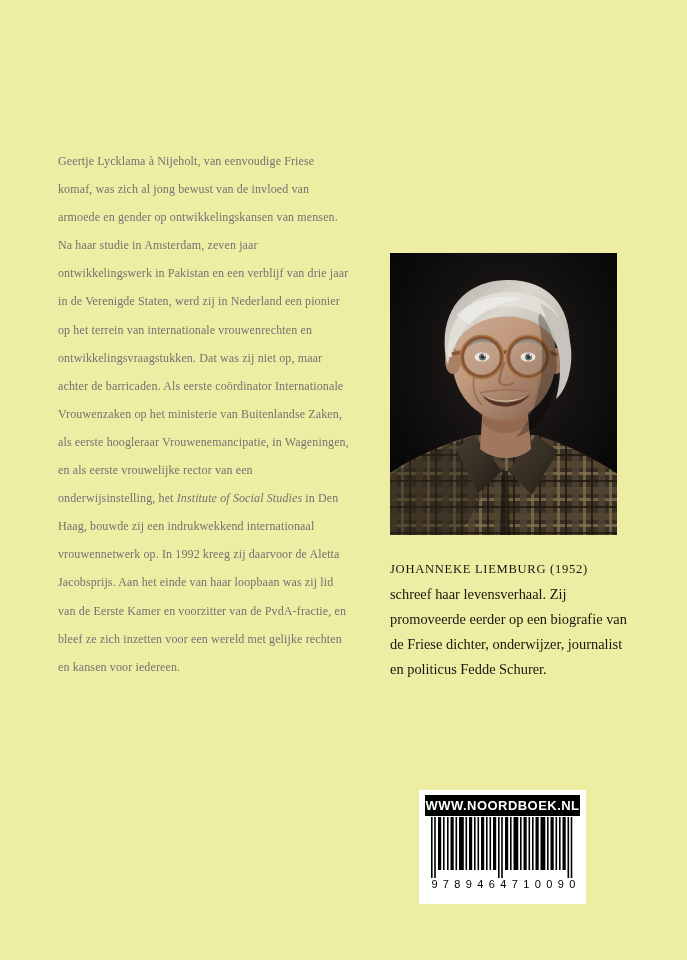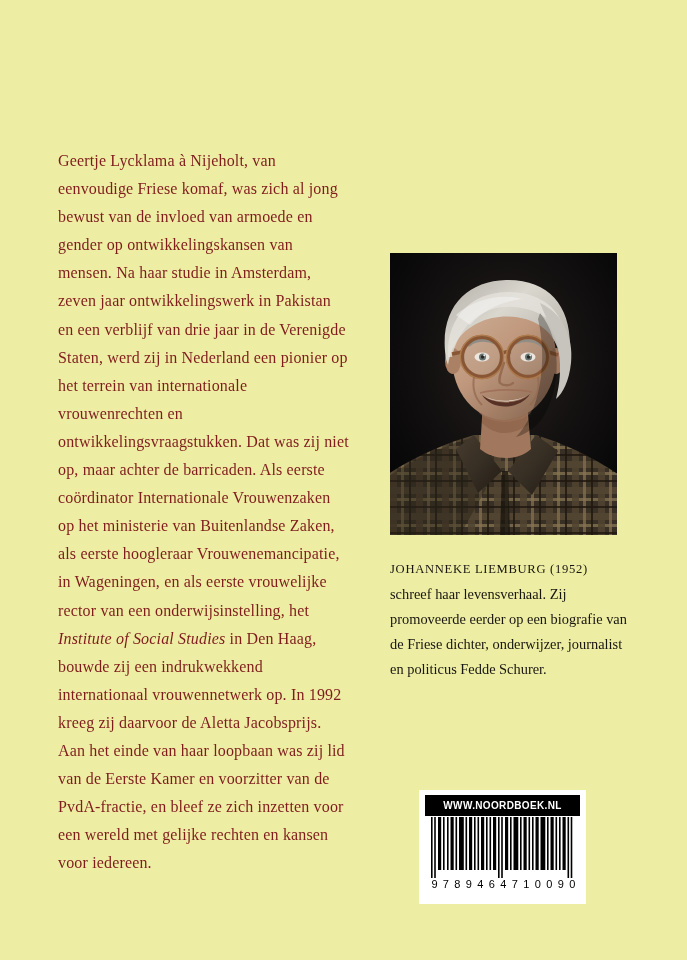--- a/index.html
+++ b/index.html
@@ -20,23 +20,23 @@
     inset: 0;
     background: #eeeda4;
   }
 
   
   .blurb {
     position: absolute;
     left: 58px;
     top: 147px;
     width: 292px;
-    font-size: 16px;
+    font-size: 12px;
     line-height: 28.1px;
-    color: #7f1d1d;
+    color: #737373;
     letter-spacing: 0.01em;
   }
   .blurb i {
     font-style: italic;
   }
 
   
   .portrait {
     position: absolute;
     left: 390px;
@@ -81,21 +81,21 @@
   }
   .barcode-banner {
     position: absolute;
     left: 6px;
     top: 5px;
     width: 155px;
     height: 21px;
     background: #000000;
     color: #ffffff;
     font-family: "Liberation Sans", "DejaVu Sans", sans-serif;
-    font-size: 10px;
+    font-size: 13px;
     font-weight: bold;
     letter-spacing: 0.035em;
     display: flex;
     align-items: center;
     justify-content: center;
   }
   .barcode-bars {
     position: absolute;
     left: 12px;
     top: 27px;

